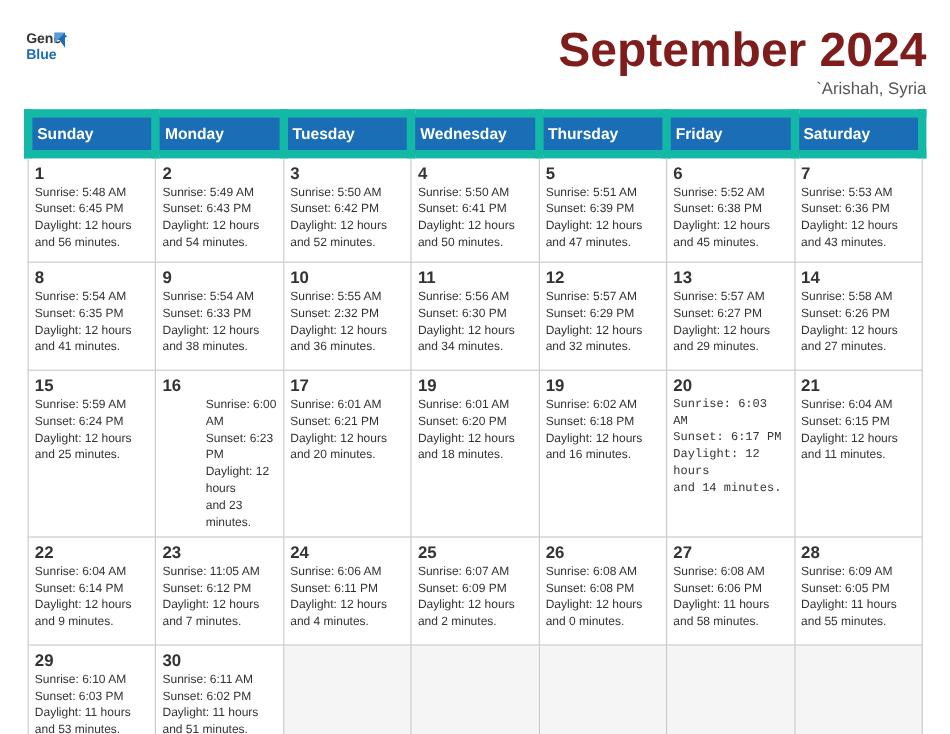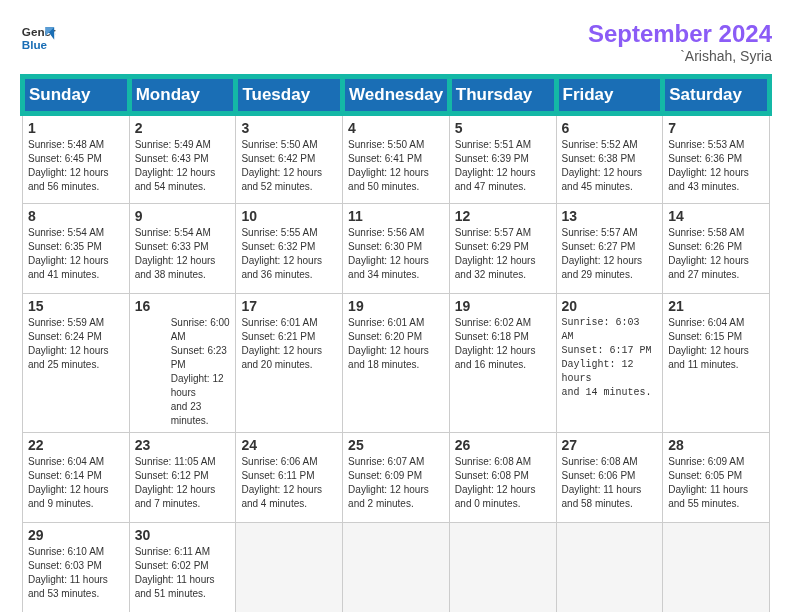--- a/index.html
+++ b/index.html
@@ -22,41 +22,41 @@
       gap: 4px;
     }
     .logo-icon {
       width: 36px;
       height: 36px;
     }
     .title-area {
       text-align: right;
     }
     .month-title {
-      font-size: 24px;
+      font-size: 40px;
       font-weight: bold;
-      color: #8b5cf6;
+      color: #7f1d1d;
     }
     .location {
       font-size: 14px;
       color: #555;
     }
     table {
       width: 100%;
       border-collapse: collapse;
       table-layout: fixed;
     }
     th {
       background-color: #1a6eb5;
       color: white;
-      font-size: 17px;
+      font-size: 13px;
       font-weight: bold;
       padding: 6px 4px;
       text-align: left;
-      border: 5px solid #14b8a6;
+      border: 7px solid #14b8a6;
     }
     td {
       border: 1px solid #ccc;
       vertical-align: top;
       padding: 4px 5px;
       font-size: 10px;
       color: #333;
       height: 90px;
       background: #fff;
     }
@@ -169,21 +169,21 @@
         <td>
           <span class="day-number">9</span>
           <div class="day-info" style="white-space: pre-line;">Sunrise: 5:54 AM
 Sunset: 6:33 PM
 Daylight: 12 hours
 and 38 minutes.</div>
         </td>
         <td>
           <span class="day-number">10</span>
           <div class="day-info" style="white-space: pre-line;">Sunrise: 5:55 AM
-Sunset: 6:32 PM
+Sunset: 2:32 PM
 Daylight: 12 hours
 and 36 minutes.</div>
         </td>
         <td>
           <span class="day-number">11</span>
           <div class="day-info" style="white-space: pre-line;">Sunrise: 5:56 AM
 Sunset: 6:30 PM
 Daylight: 12 hours
 and 34 minutes.</div>
         </td>

